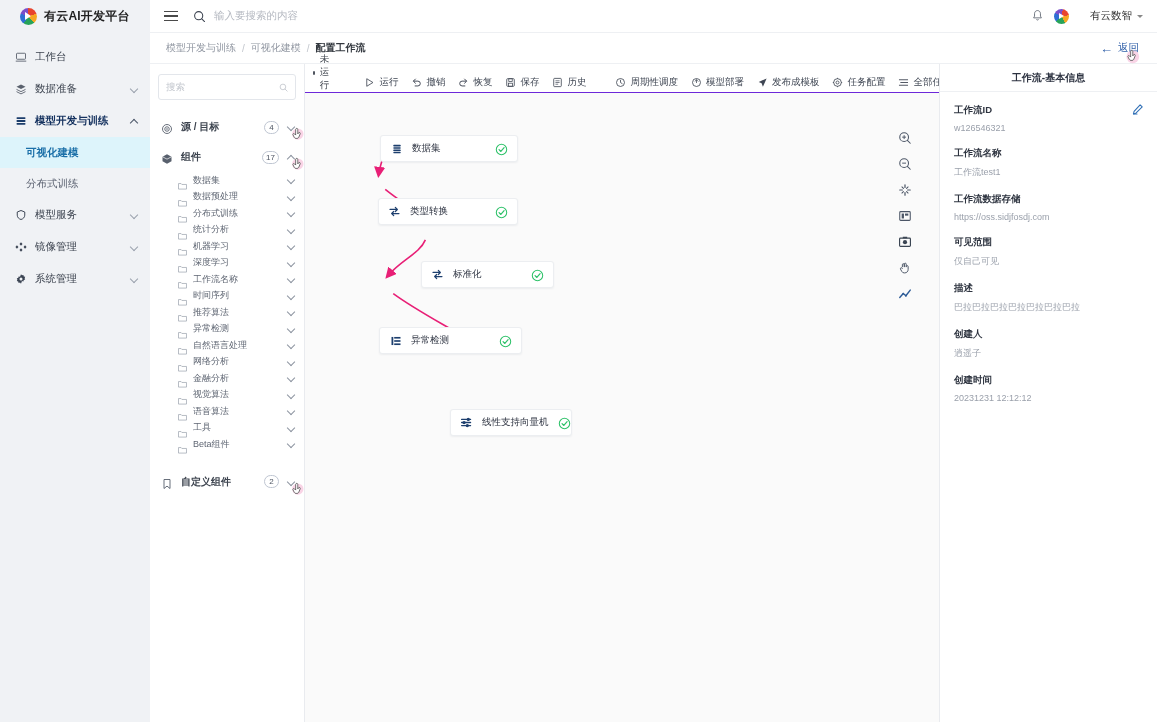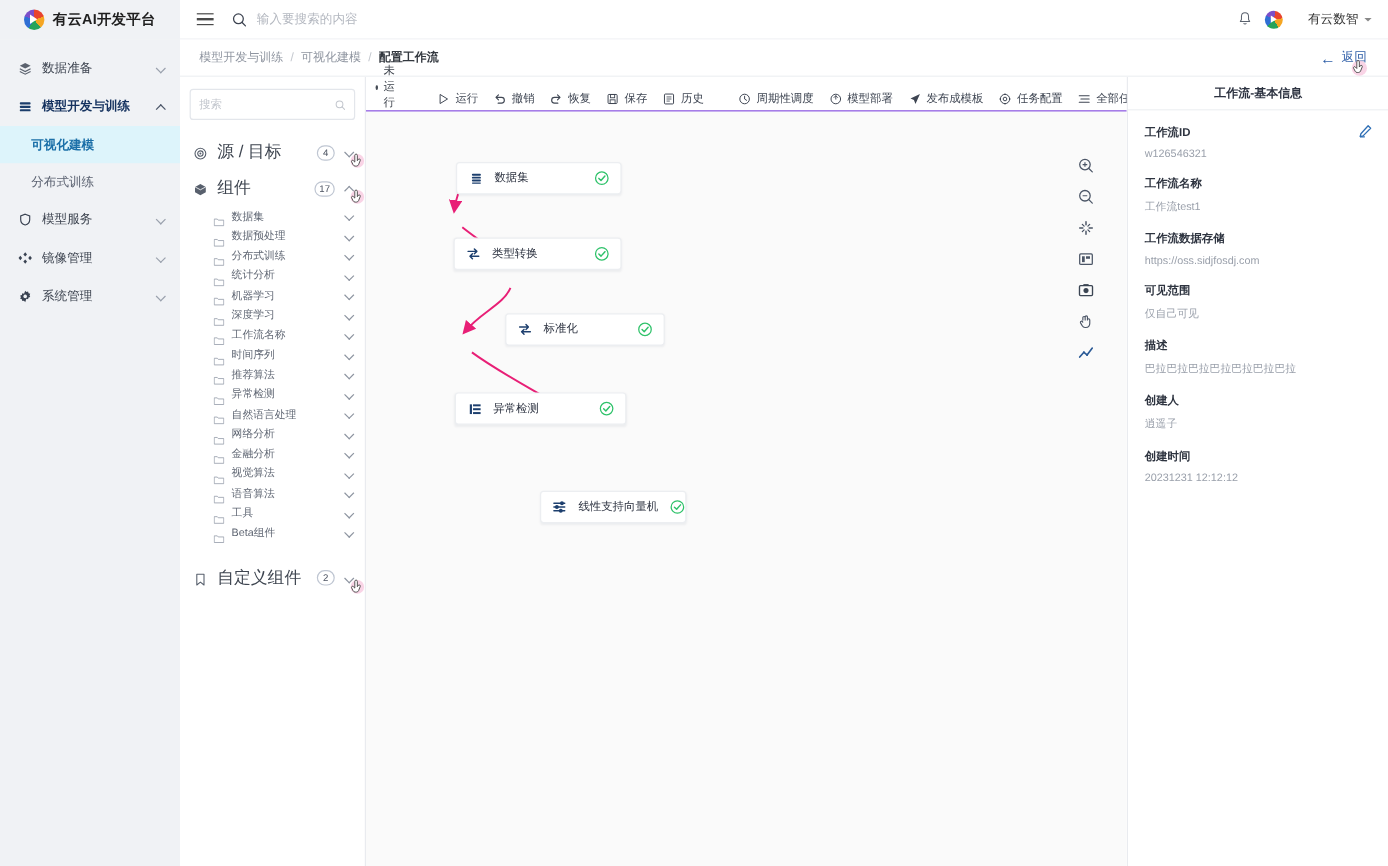--- a/index.html
+++ b/index.html
@@ -117,21 +117,21 @@
   .comp-search {
     margin: 0 8px 12px 8px; height: 22px; border: 1px solid #e3e6eb; border-radius: 3px;
     display: flex; align-items: center; padding: 12px 7px; cursor: text;
   }
   .comp-search-ph { font-size: 9.5px; color: #c2c6cd; flex: 1; }
   .group-row {
     height: 30px; display: flex; align-items: center; gap: 8px;
     padding: 0 8px 0 11px; cursor: pointer; position: relative;
   }
   .group-ico { width: 12px; height: 12px; flex: none; }
-  .group-label { font-size: 14px; color: #3e4550; flex: 1; }
+  .group-label { font-size: 10px; color: #3e4550; flex: 1; font-weight: bold; }
   .count-badge {
     min-width: 15px; height: 13px; border-radius: 8px; border: 1px solid #bfc6d2;
     font-size: 8px; color: #4d5462; display: flex; align-items: center; justify-content: center;
     padding: 0 3px;
   }
   .mini-chev { width: 9px; height: 9px; position: relative; flex: none; }
   .mini-chev::before {
     content: ""; position: absolute; left: 1px; top: 1.5px; width: 5px; height: 5px;
     border-right: 1.1px solid #8d94a0; border-bottom: 1.1px solid #8d94a0; transform: rotate(45deg);
   }
@@ -229,20 +229,29 @@
           <span class="caret-down"></span>
         </div>
       </div>
     </div>
   </div>
 
   <div class="body">
 
     <div class="sidenav">
 
+      <div class="nav-item">
+        <span class="nav-ico">
+          <svg width="12" height="12" viewBox="0 0 16 16">
+              <rect x="2" y="3" width="12" height="8" rx="1" fill="none" stroke="#5b626e" stroke-width="1.2"></rect>
+              <line x1="1" y1="13.5" x2="15" y2="13.5" stroke="#5b626e" stroke-width="1.2"></line>
+            </svg>
+        </span>
+        <span class="nav-label">工作台</span>
+      </div>
 
       <div class="nav-item">
         <span class="nav-ico">
           <svg width="12" height="12" viewBox="0 0 16 16">
               <path d="M8 2 14 5 8 8 2 5z" fill="#5b626e"></path>
               <path d="M2 8.5 8 11.5 14 8.5" fill="none" stroke="#5b626e" stroke-width="1.2"></path>
               <path d="M2 11.5 8 14.5 14 11.5" fill="none" stroke="#5b626e" stroke-width="1.2"></path>
             </svg>
         </span>
         <span class="nav-label">数据准备</span>

